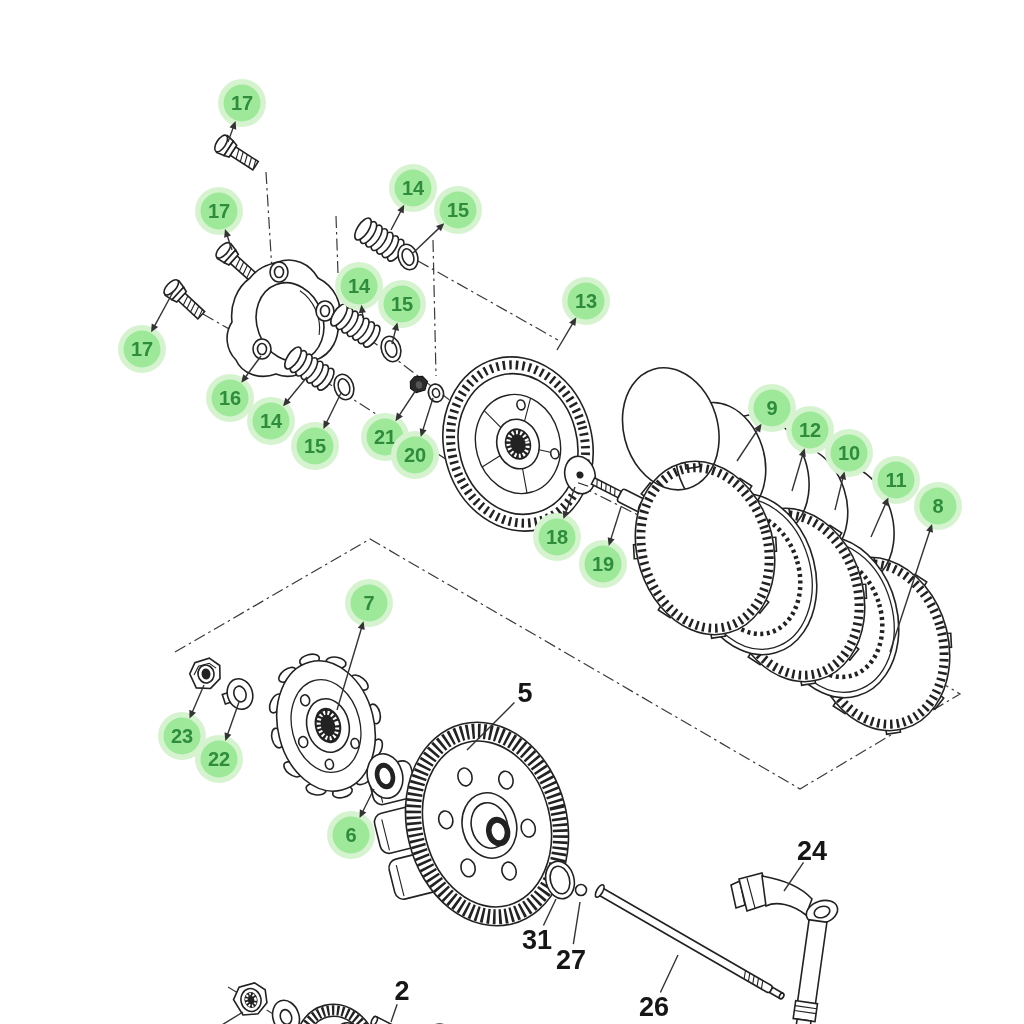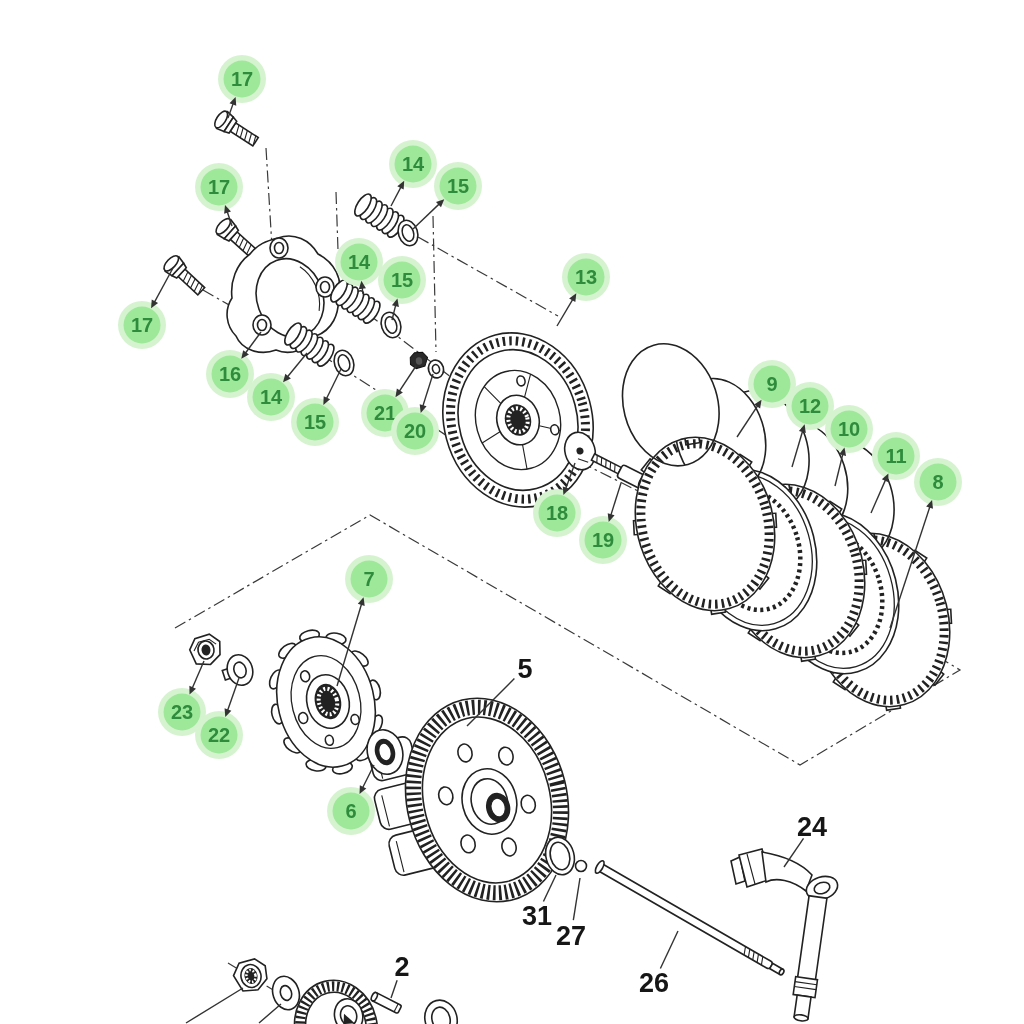--- a/index.html
+++ b/index.html
@@ -1,17 +1,17 @@
 <!DOCTYPE html>
 <html><head>
 <meta charset="utf-8">
 <style>
   html,body{margin:0;padding:0;background:#ffffff;}
   body{width:1024px;height:1024px;overflow:hidden;}
-  #stage{width:1024px;height:754px;position:relative;background:#fff;}
+  #stage{width:1024px;height:754px;position:relative;background:#fff;margin-top:24px;}
   svg{display:block;}
   svg text{font-family:"Liberation Sans","DejaVu Sans",sans-serif;}
   .wh{fill:#ffffff;stroke:#222222;stroke-width:1.6;}
   .thin{fill:none;stroke:#222222;stroke-width:1.1;}
   .dash{fill:none;stroke:#3a3a3a;stroke-width:1.2;stroke-dasharray:12 4 2.5 4;}
 </style>
 </head>
 <body>
 
 <div id="stage">

